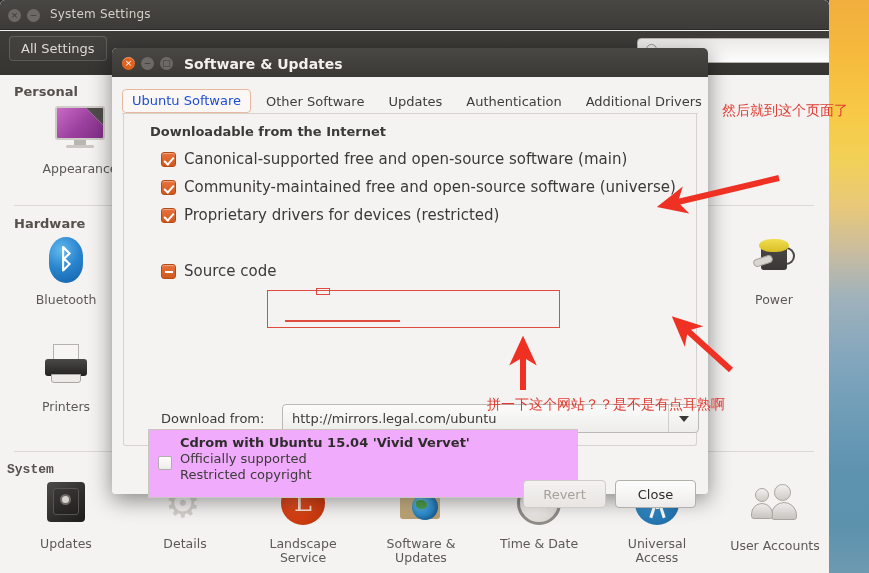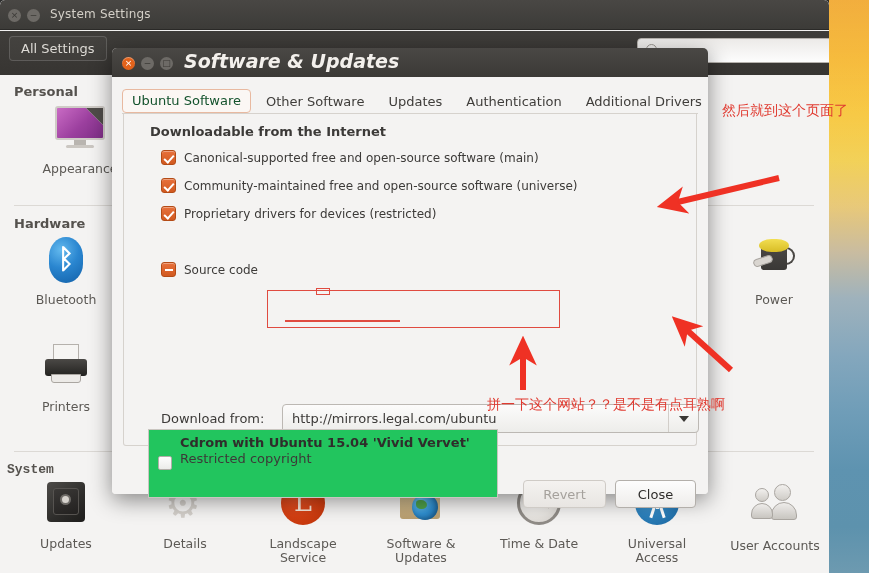--- a/index.html
+++ b/index.html
@@ -323,22 +323,22 @@
     border-radius: 5px 5px 4px 4px;
     box-shadow: 0 6px 22px rgba(0,0,0,0.45);
   }
   .dlg-titlebar {
     position: absolute; left: 0; top: 0;
     width: 596px; height: 29px;
     background: linear-gradient(180deg, #4a4845 0%, #3b3936 100%);
     border-radius: 5px 5px 0 0;
   }
   .dlg-title {
-    position: absolute; left: 72px; top: 2px;
-    color: #f3f0ec; font-weight: bold; font-size: 19px; font-style: italic;
+    position: absolute; left: 72px; top: 8px;
+    color: #f3f0ec; font-weight: bold; font-size: 14px;
   }
   .dlg-close { left: 10px; }
   .dlg-min   { left: 29px; }
   .dlg-max   { left: 48px; }
 
   .dlg-body {
     position: absolute; left: 0; top: 29px;
     width: 596px; height: 417px;
     background: #f4f3f2;
     border-radius: 0 0 4px 4px;
@@ -352,21 +352,21 @@
   }
   .tab {
     font-size: 13px; color: #3f3d3a;
     padding: 3px 9px 4px;
     white-space: nowrap;
   }
   .tab.active {
     background: #fbf7f4;
     border: 1px solid #e8b9a0;
     border-radius: 4px;
-    color: #14532d;
+    color: #1d4ed8;
   }
   .tab-sep {
     width: 1px; height: 15px; background: #d7d3ce; margin: 0 3px 4px;
   }
   .tab-underline {
     position: absolute; left: 10px; top: 36px; width: 576px; height: 1px;
     background: #d6d2cd;
   }
 
   .panel {
@@ -395,21 +395,21 @@
     content: ""; position: absolute;
     left: 4px; top: 2px; width: 4px; height: 8px;
     border: solid #fff; border-width: 0 2px 2px 0;
     transform: rotate(42deg);
   }
   .cb.mixed::after {
     content: ""; position: absolute;
     left: 3px; top: 6px; width: 8px; height: 2px; background: #fff;
   }
   .check-label {
-    margin-left: 8px; font-size: 12px; color: #3c3a38; white-space: nowrap;
+    margin-left: 8px; font-size: 15px; color: #3c3a38; white-space: nowrap;
   }
 
   
   .dl-label {
     position: absolute; left: 37px; top: 297px;
     font-size: 13px; color: #3c3a38;
   }
   .combo {
     position: absolute; left: 158px; top: 290px;
     width: 417px; height: 29px;
@@ -430,22 +430,22 @@
   .combo-arrow .caret {
     width: 0; height: 0;
     border-left: 5px solid transparent;
     border-right: 5px solid transparent;
     border-top: 6px solid #3a3835;
   }
 
   
   .cdrom-list {
     position: absolute; left: 11px; top: 21px;
-    width: 350px; height: 69px;
-    background: #22c55e;
+    width: 430px; height: 69px;
+    background: #f0abfc;
     border: 1px solid #c9c5c0;
   }
   .cdrom-check {
     position: absolute; left: 9px; top: 26px;
     width: 14px; height: 14px; border-radius: 2px;
     background: linear-gradient(180deg, #fdfdfd, #ececea);
     border: 1px solid #b2aea9;
   }
   .cdrom-lines { position: absolute; left: 31px; top: 5px; }
   .cdrom-l1 { font-weight: bold; font-size: 13px; color: #2f2d2b; }
@@ -705,20 +705,21 @@
         </div>
 
         <div class="section-title" style="left:26px; top:333px;">Installable from CD-ROM/DVD</div>
       </div>
 
       <div style="position:absolute; left:25px; top:331px; width:440px; height:92px;">
         <div class="cdrom-list">
           <div class="cdrom-check"></div>
           <div class="cdrom-lines">
             <div class="cdrom-l1">Cdrom with Ubuntu 15.04 'Vivid Vervet'</div>
+            <div class="cdrom-l2">Officially supported</div>
             <div class="cdrom-l3">Restricted copyright</div>
           </div>
         </div>
       </div>
 
       <div class="dlg-btn btn-revert">Revert</div>
       <div class="dlg-btn btn-close">Close</div>
 
     </div>
   </div>

